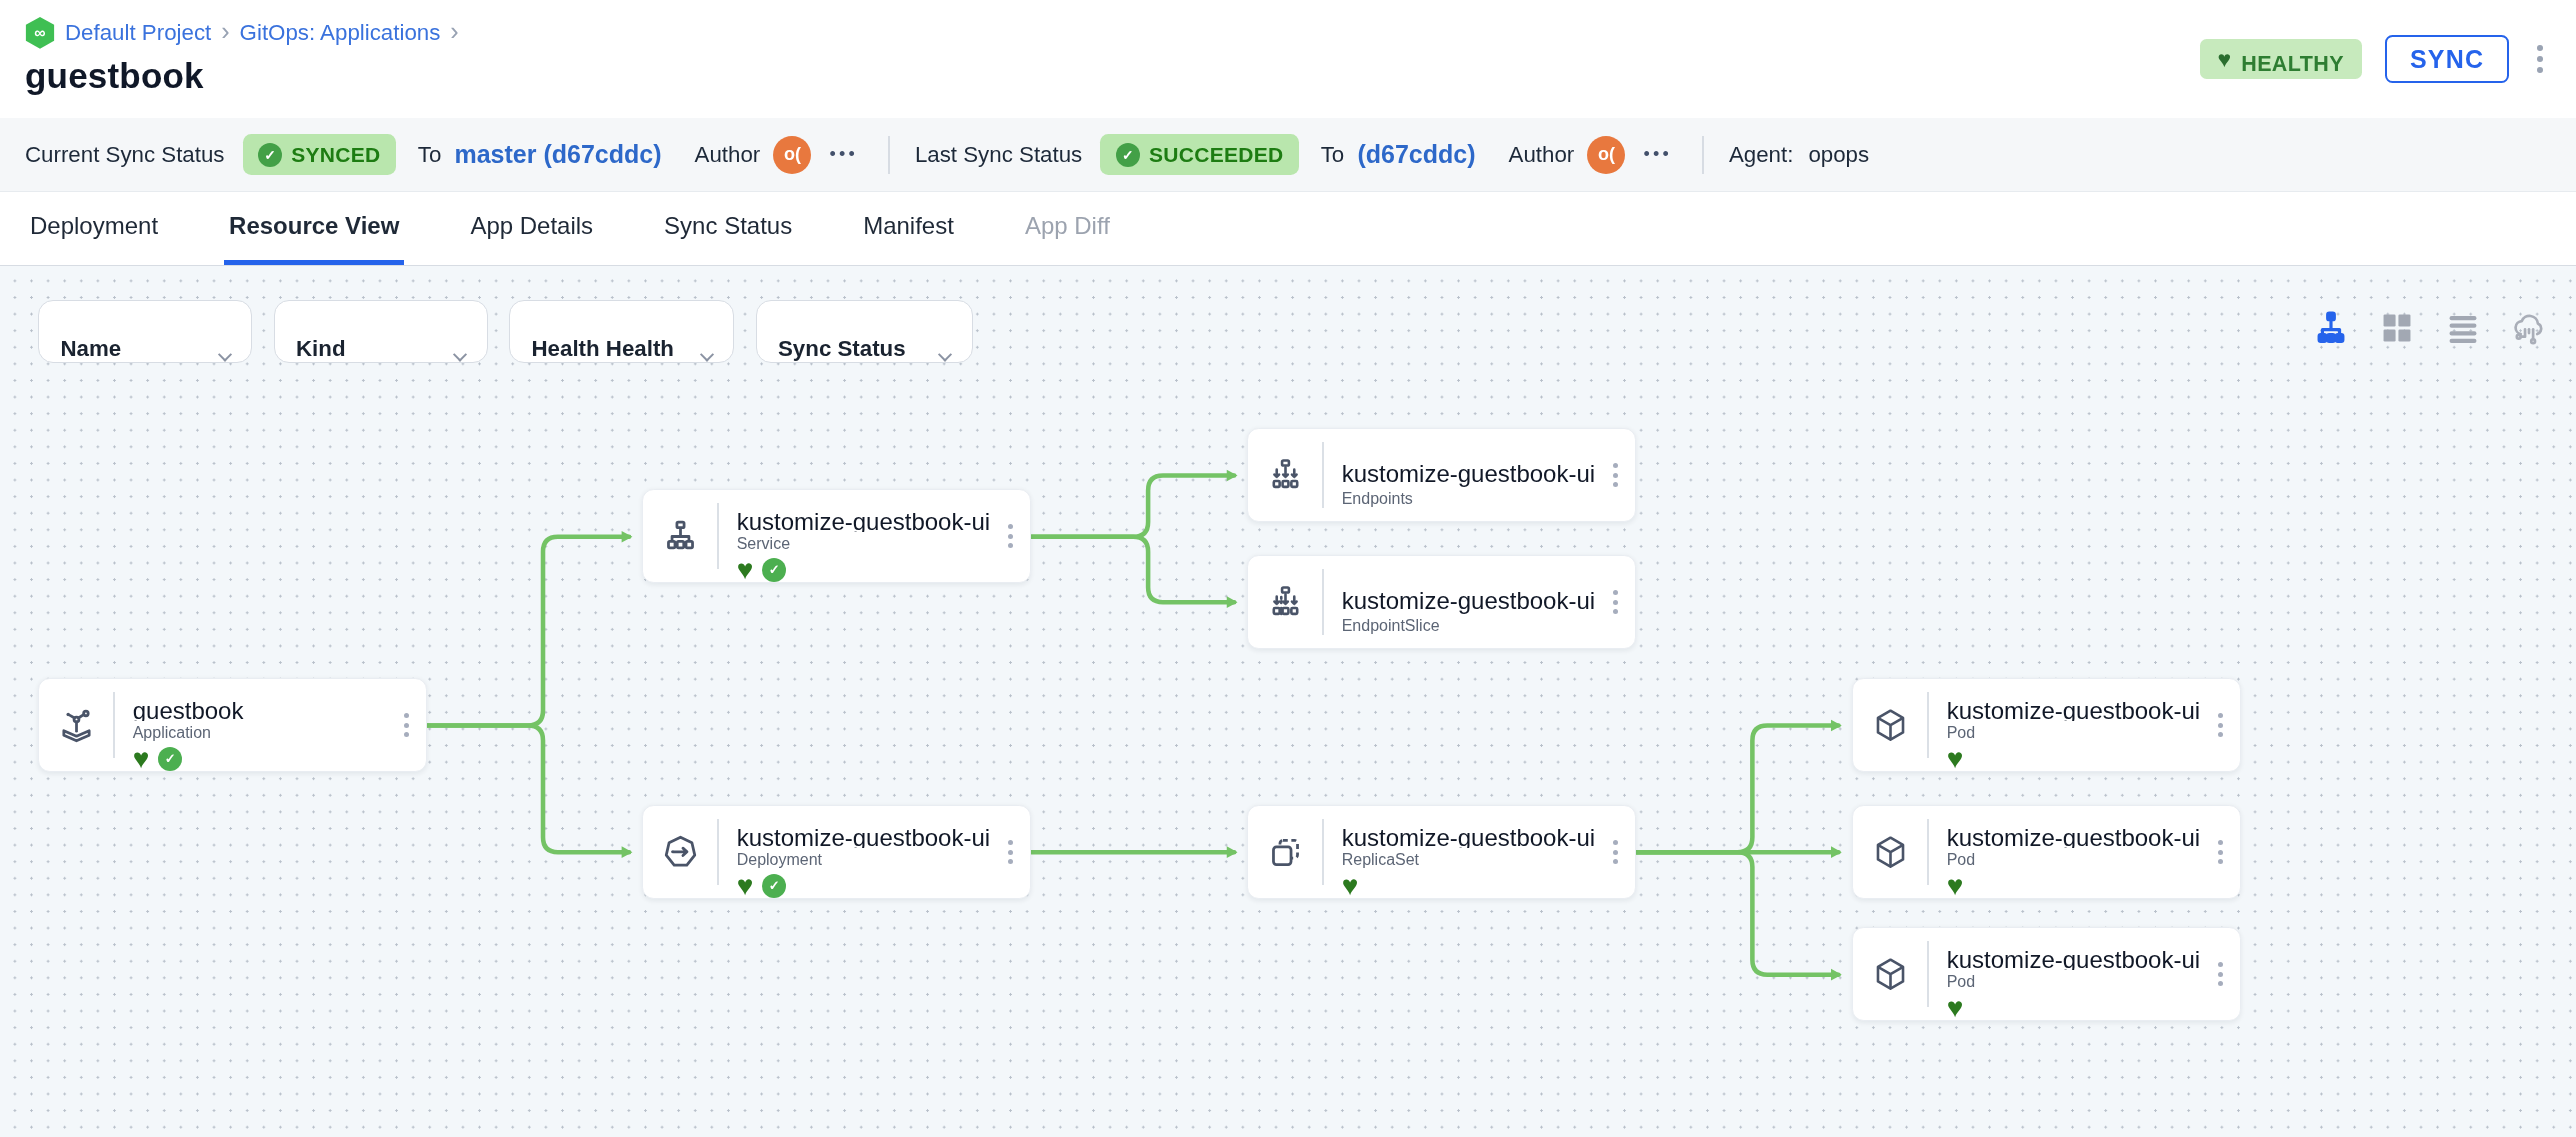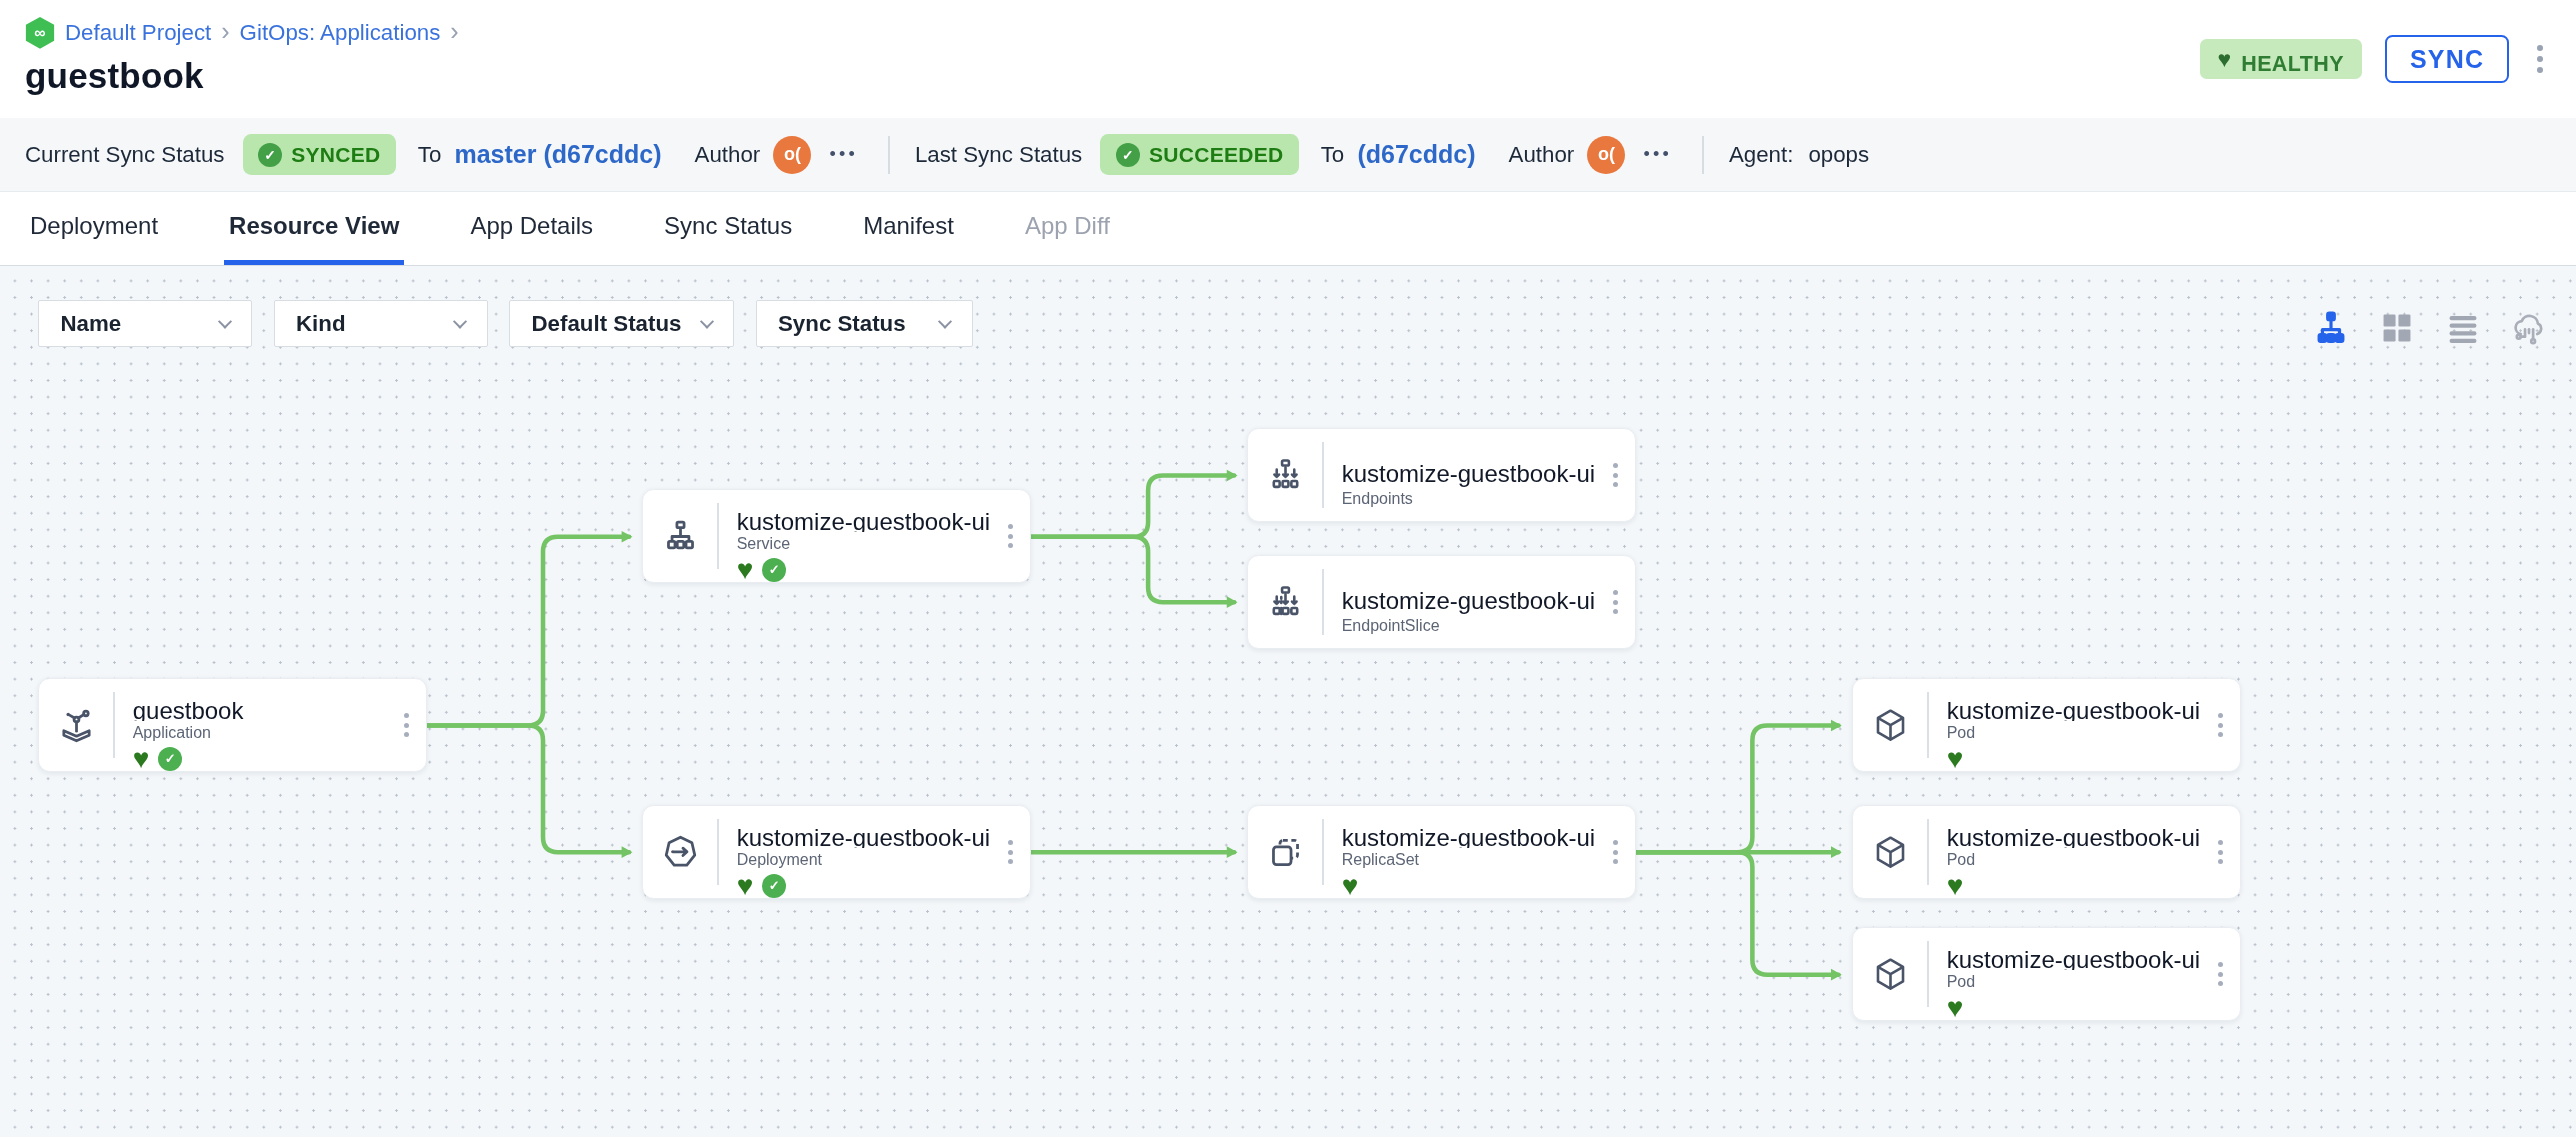--- a/index.html
+++ b/index.html
@@ -50,22 +50,22 @@
   .tab.active { font-weight:700; border-bottom-color:#2563eb; }
   .tab.disabled { color:#9ca3af; cursor:default; }
 
   
   .canvas { position:relative; height:871px; background-color:#f3f7fa;
      background-image:radial-gradient(circle, #b8c0ca 1.2px, transparent 1.3px);
      background-size:16.6px 16.6px; background-position:6.6px 6.6px; overflow:hidden; }
   #edges { position:absolute; left:0; top:0; pointer-events:none; }
 
   .filters { position:absolute; left:38px; top:34px; display:flex; gap:21.5px; z-index:3; }
-  .filter-chip { height:47px; background:#fff; border:1.7px solid #d8dde4; border-radius:2px;
-     display:flex; align-items:center; justify-content:space-between; padding:0 21.5px; cursor:pointer; }
+  .filter-chip { height:63px; background:#fff; border:1.7px solid #d8dde4; border-radius:15px;
+     display:flex; align-items:flex-end; justify-content:space-between; padding:0 21.5px; cursor:pointer; }
   .filter-chip .fl { font-size:22.3px; font-weight:600; color:#1a2330; }
   .chev { width:10px; height:10px; border-right:2.5px solid #8b93a3; border-bottom:2.5px solid #8b93a3;
      transform:rotate(45deg) translate(-1.7px,-1.7px); margin-left:16.6px; }
 
   .toggles { position:absolute; top:43px; right:26.5px; display:flex; gap:25px; z-index:3; }
   .toggle { width:41px; height:41px; display:flex; align-items:center; justify-content:center; cursor:pointer; }
   .toggle svg { width:38px; height:38px; }
 
   
   .node { position:absolute; width:389px; height:94px; background:#fff; border:0.8px solid #e9edf2;
@@ -177,21 +177,21 @@
   <div class="filters" id="filters">
       <div class="filter-chip" style="width: 214px;">
         <span class="fl">Name</span>
                <span class="chev"></span>
       </div>
       <div class="filter-chip" style="width: 214px;">
         <span class="fl">Kind</span>
                <span class="chev"></span>
       </div>
       <div class="filter-chip" style="width: 225px;">
-        <span class="fl">Default Status</span>
+        <span class="fl">Health Health</span>
                <span class="chev"></span>
       </div>
       <div class="filter-chip" style="width: 217px;">
         <span class="fl">Sync Status</span>
                <span class="chev"></span>
       </div>
     </div>
   <div class="toggles" id="toggles">
       <div class="toggle">
         <span><svg viewBox="0 0 24 24">

